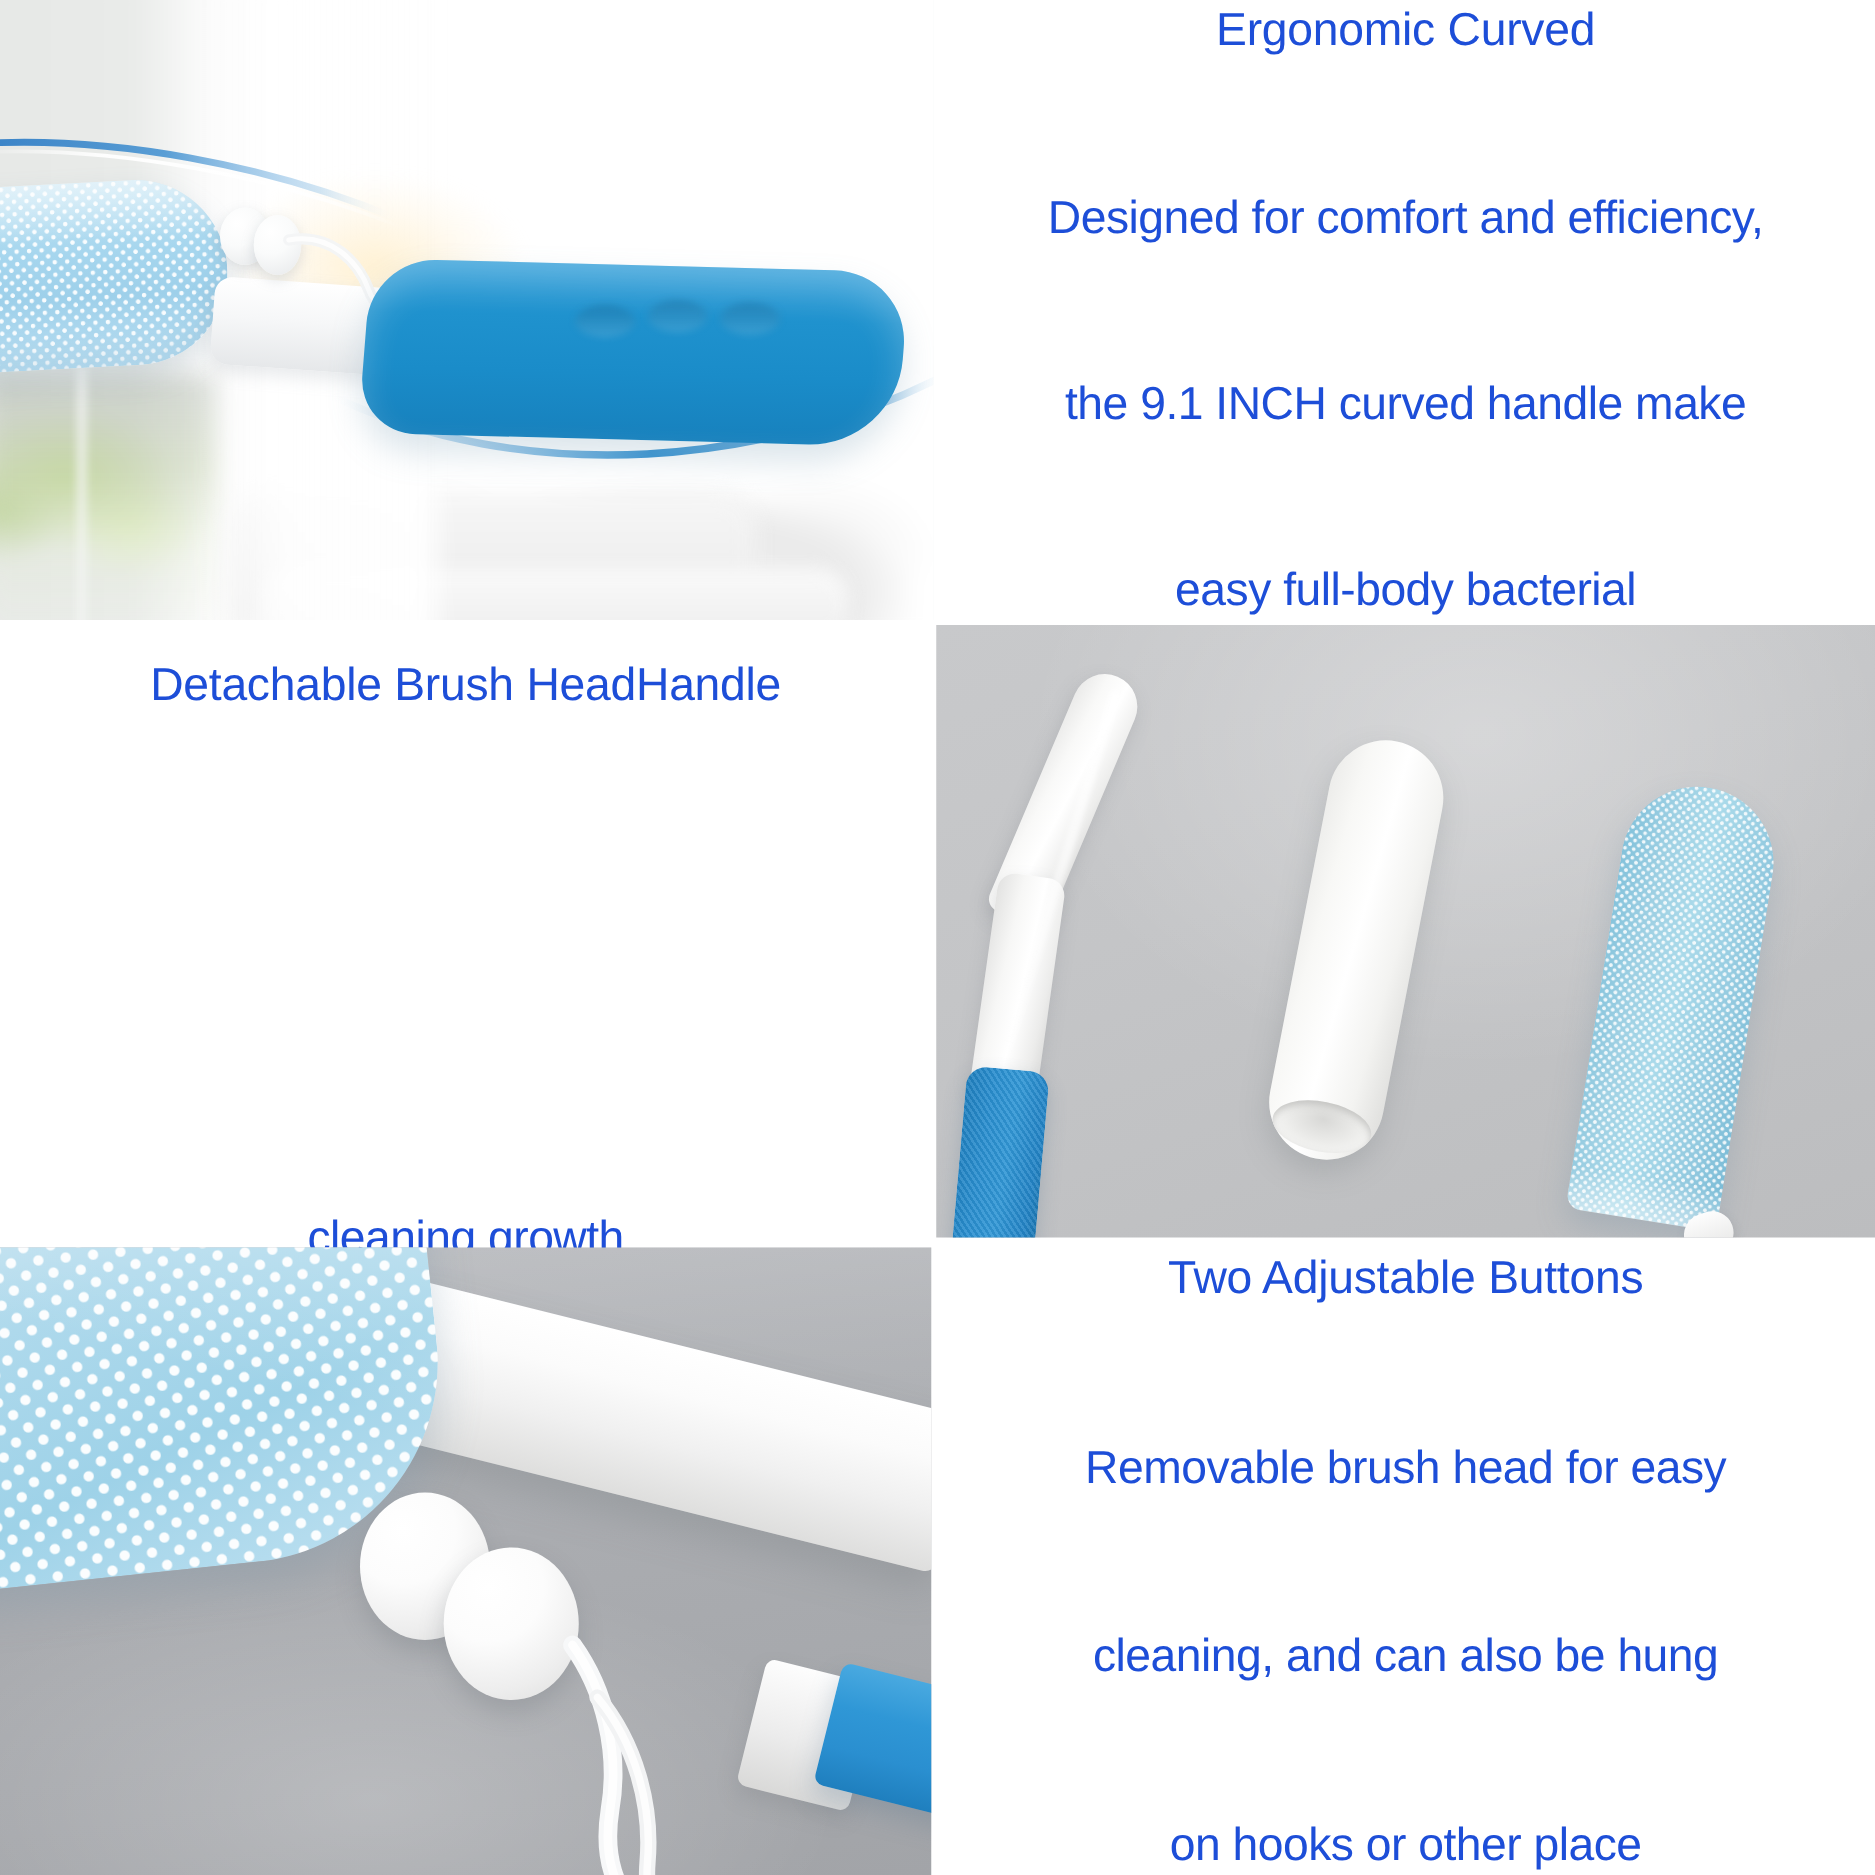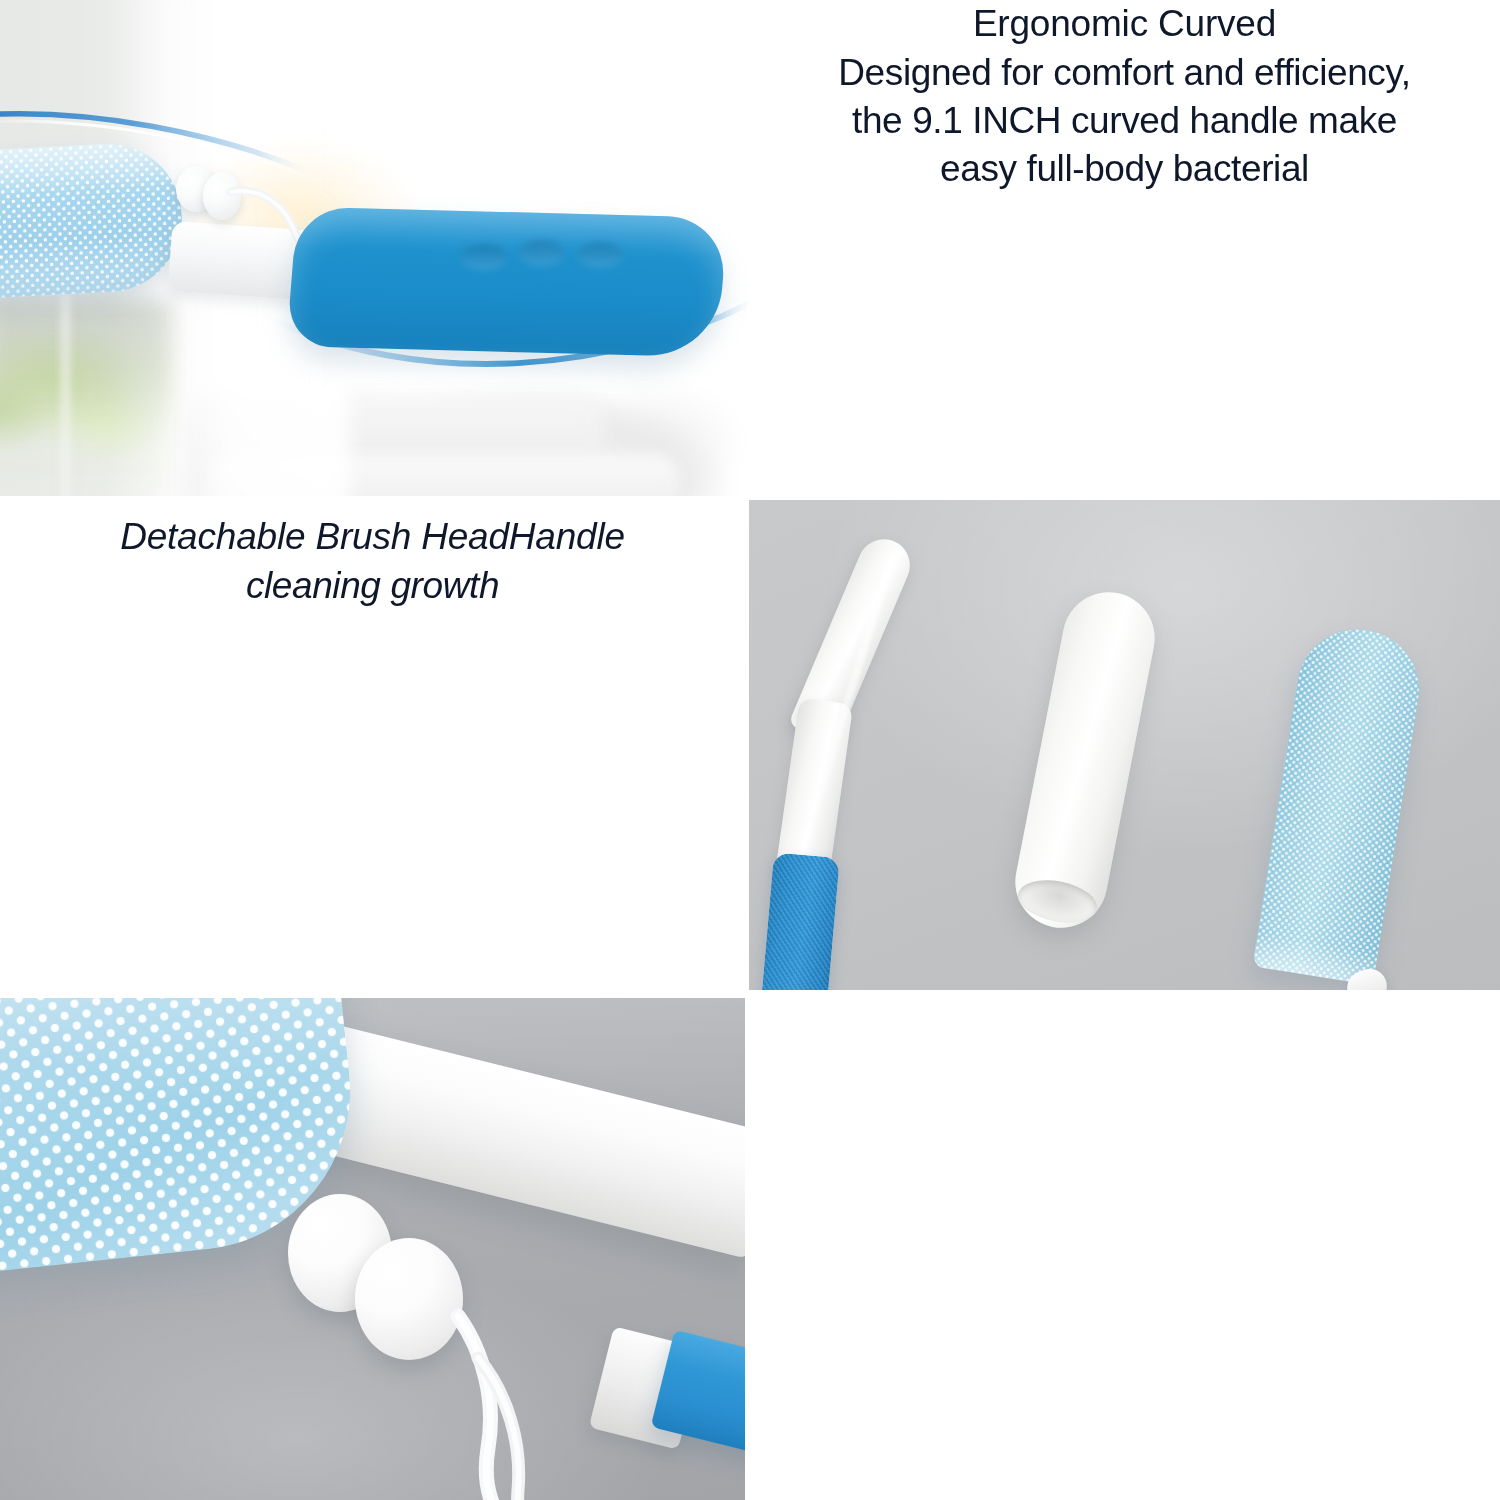--- a/index.html
+++ b/index.html
@@ -24,23 +24,23 @@
   
   .cell {
     position: absolute;
     overflow: hidden;
   }
 
   .text-cell {
     display: flex;
     flex-direction: column;
     align-items: center;
-    justify-content: flex-start;
+    justify-content: space-between;
     text-align: center;
-    color: #0f172a;
+    color: #1d4ed8;
   }
   .feat-title {
     font-size: 37px;
     line-height: 1.32;
     letter-spacing: -0.2px;
     white-space: nowrap;
     font-weight: 400;
   }
   .feat-body {
     font-size: 37px;
@@ -335,21 +335,21 @@
   }
   .cu-bead-1 { left: 288px; top: 196px; width: 104px; height: 118px; }
   .cu-bead-2 { left: 355px; top: 240px; width: 108px; height: 122px; }
   .cu-cord {
     position: absolute;
     left: 430px; top: 300px; width: 200px; height: 250px;
   }
 
   
   #text-ergonomic { left: 749px; top: 0;    width: 751px; height: 496px; padding: 0 34px; box-sizing: border-box; }
-  #text-detach    { left: 0;   top: 513px; width: 745px; height: 490px; padding: 0 34px; box-sizing: border-box; font-style: italic; }
+  #text-detach    { left: 0;   top: 524px; width: 745px; height: 490px; padding: 0 34px; box-sizing: border-box; }
   #text-buttons   { left: 749px; top: 998px; width: 751px; height: 502px; padding: 0 34px; box-sizing: border-box; }
 </style>
 </head>
 <body>
 
 <div class="board">
 
   <div class="cell" id="panel-hero">
     <div class="room"></div>
     <div class="window-pane"></div>
@@ -446,14 +446,20 @@
 
     <svg class="cu-cord" viewBox="0 0 200 250">
       <path d="M 28 18 C 54 54, 66 104, 58 150 C 52 188, 62 216, 82 232" fill="none" stroke="#f7f8f9" stroke-width="15" stroke-linecap="round"></path>
       <path d="M 28 18 C 54 54, 66 104, 58 150 C 52 188, 62 216, 82 232" fill="none" stroke="#ffffff" stroke-width="7" stroke-linecap="round" opacity="0.85"></path>
       <path d="M 48 60 C 78 96, 92 146, 88 192 C 86 216, 92 232, 104 244" fill="none" stroke="#f2f3f4" stroke-width="13" stroke-linecap="round"></path>
       <path d="M 48 60 C 78 96, 92 146, 88 192 C 86 216, 92 232, 104 244" fill="none" stroke="#ffffff" stroke-width="6" stroke-linecap="round" opacity="0.8"></path>
       <circle cx="100" cy="243" r="12" fill="#fafbfb"></circle>
     </svg>
   </div>
 
+  <div class="cell text-cell" id="text-buttons">
+    <div class="feat-title">Two Adjustable Buttons</div>
+    <div class="feat-body">Removable brush head for easy</div>
+    <div class="feat-body">cleaning, and can also be hung</div>
+    <div class="feat-body">on hooks or other place</div>
+  </div>
 
 </div>
 
 </body></html>

